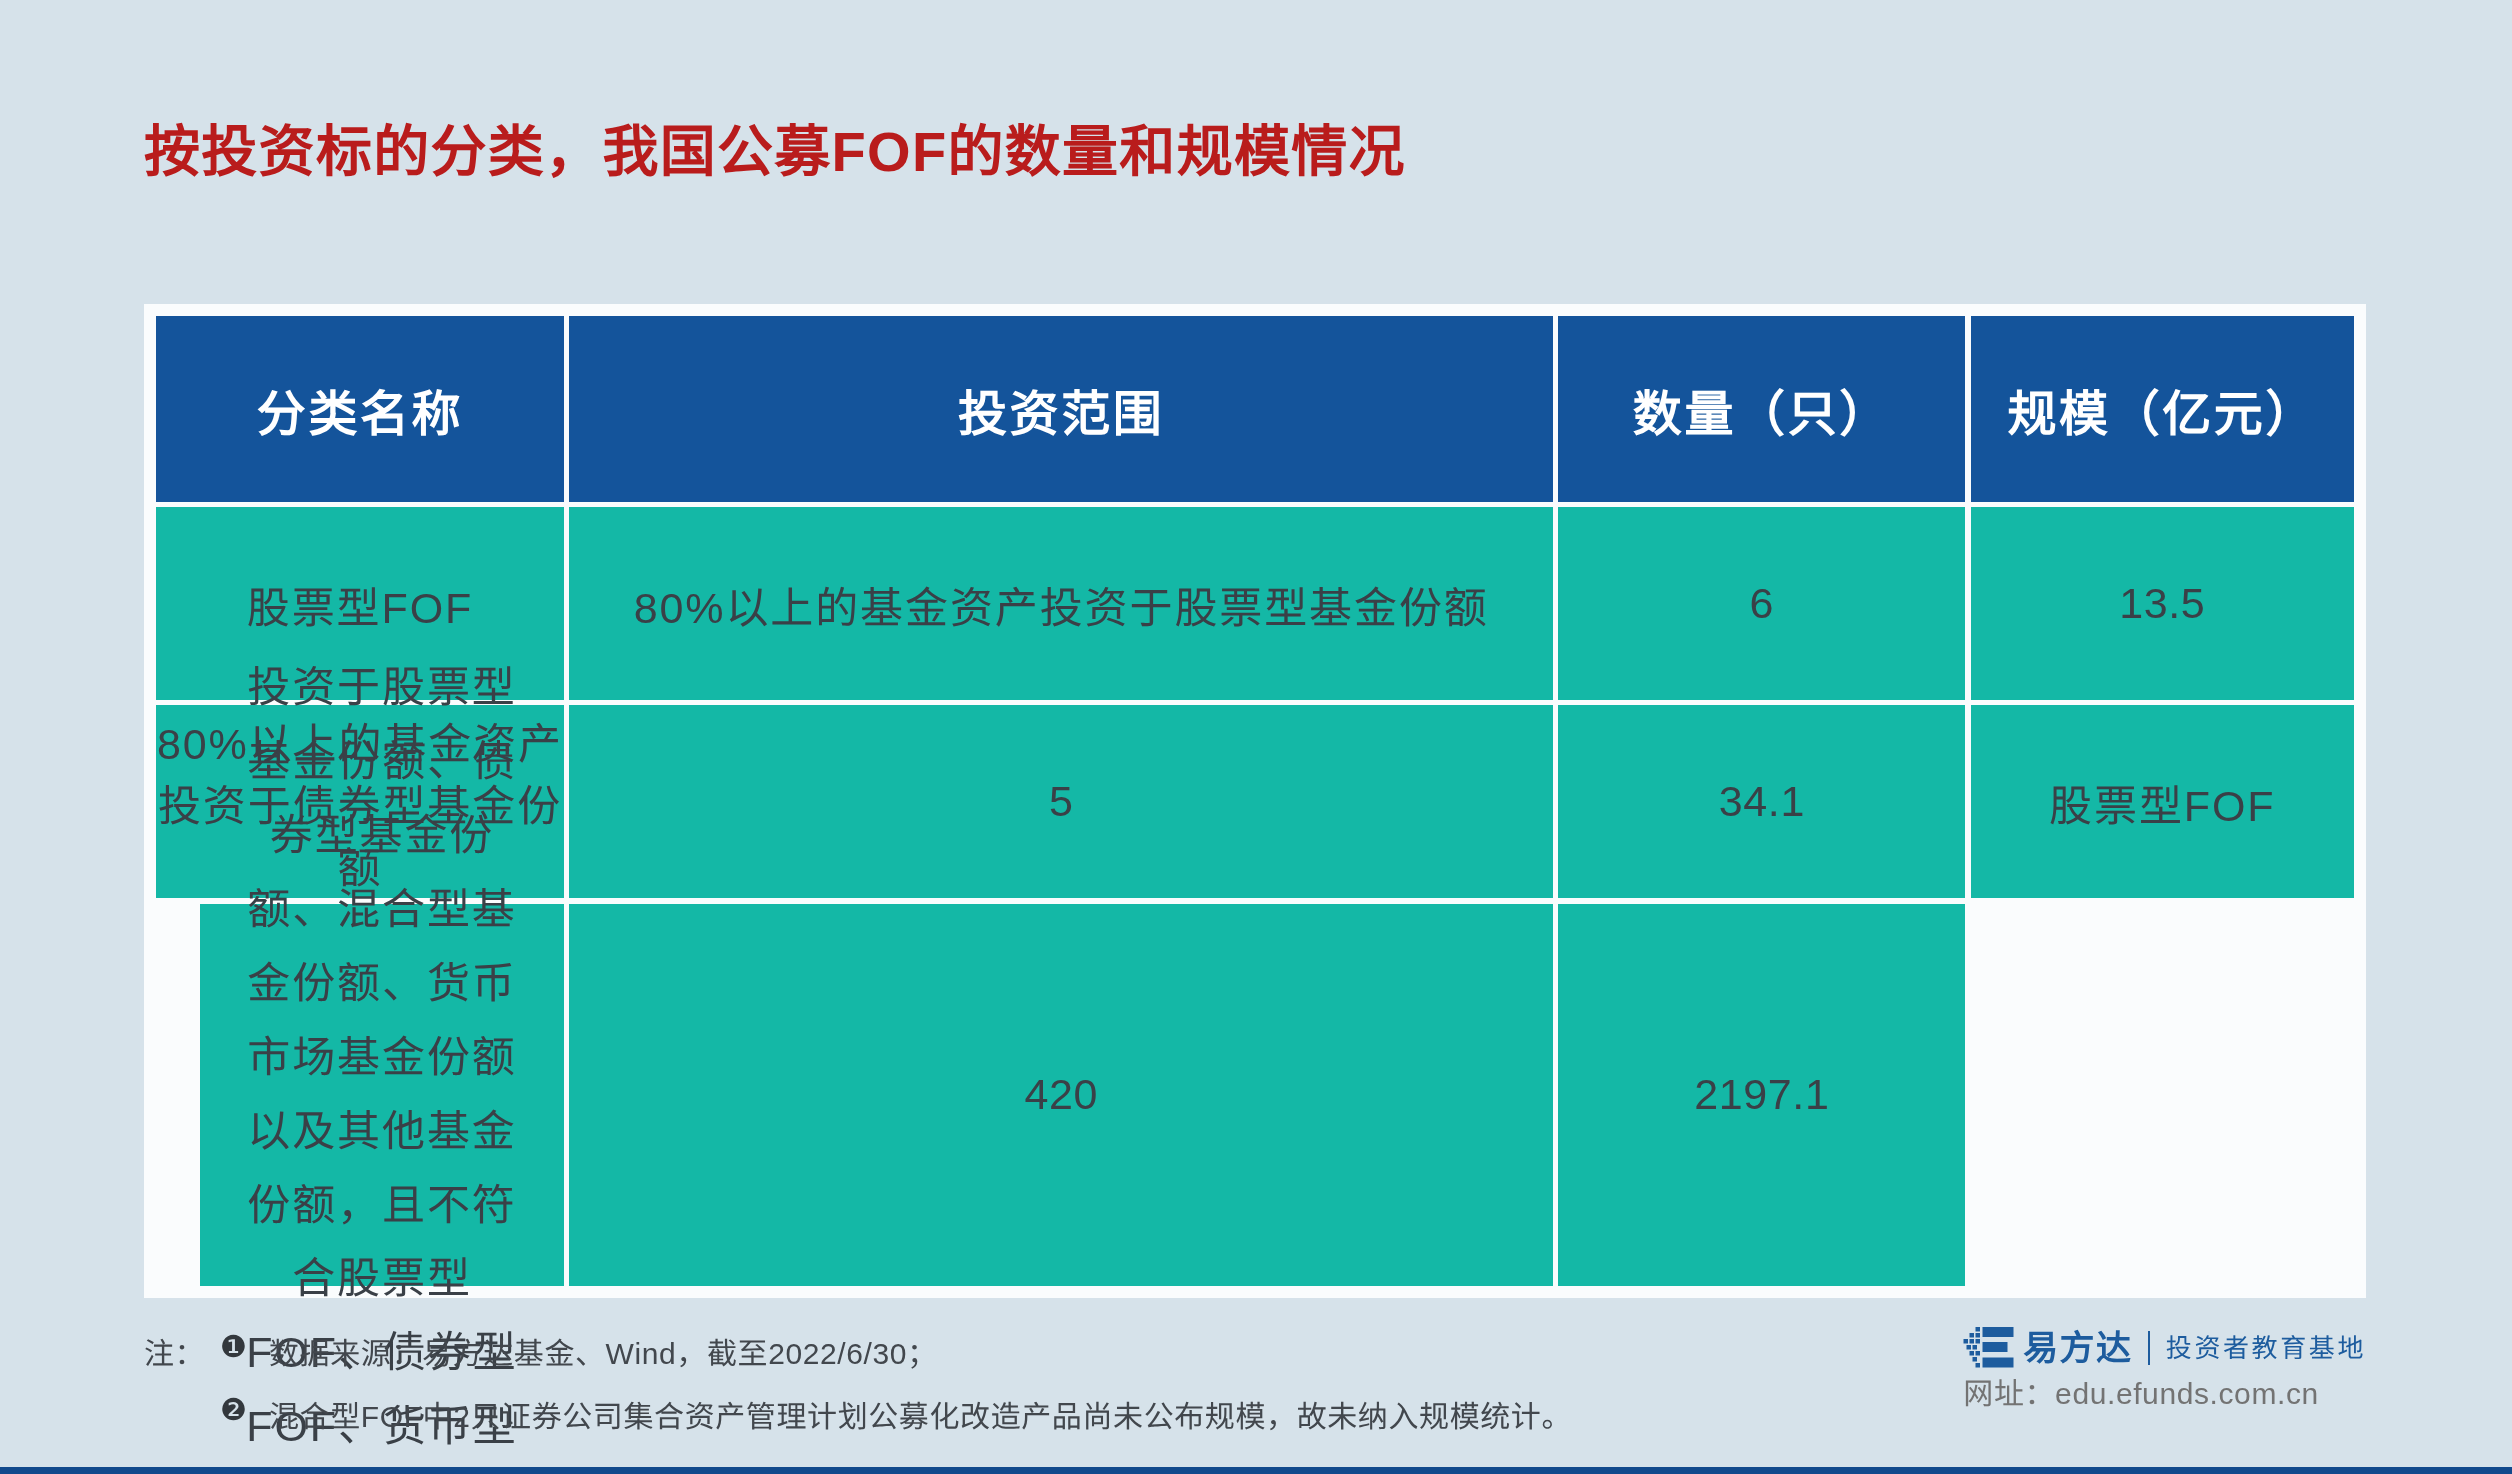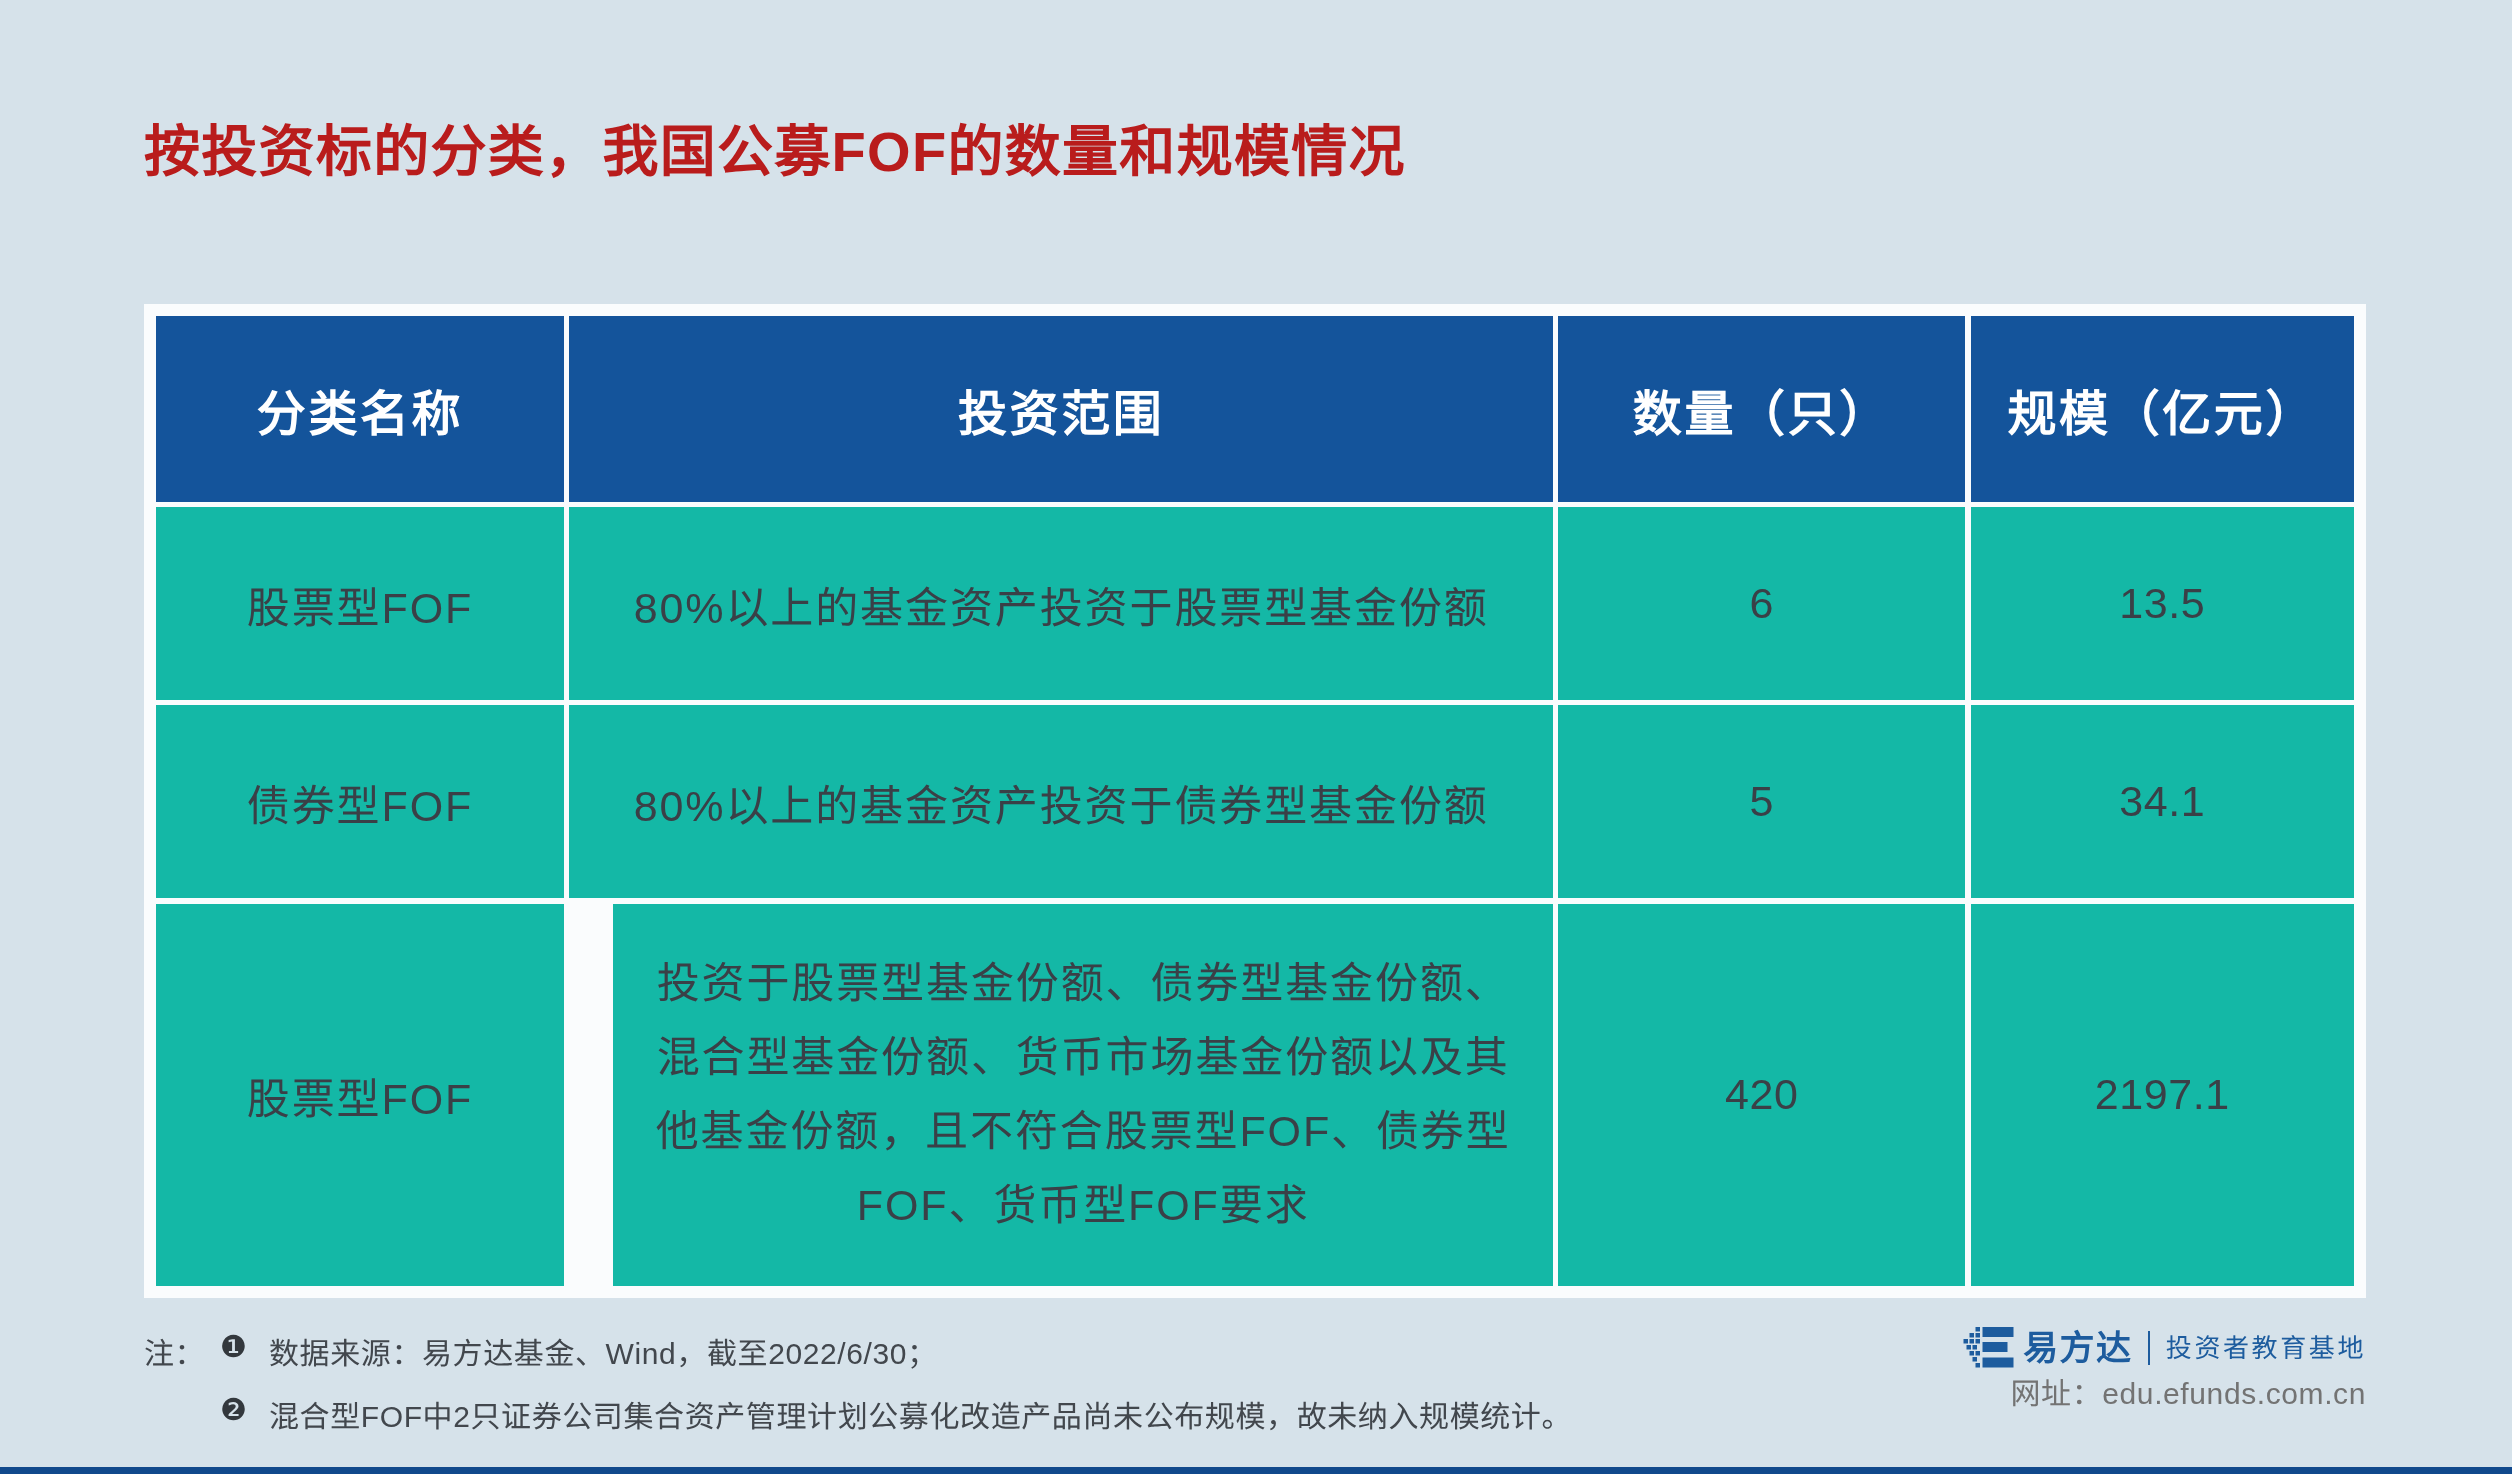--- a/index.html
+++ b/index.html
@@ -95,21 +95,20 @@
     flex:1;
     white-space:nowrap;
   }
 
   
   .brand-block{
     position:absolute;
     right:146px;top:1326px;
     display:flex;
     flex-direction:column;
-    align-items:flex-end;
     gap:10.4px;
   }
   .brand-line{
     display:flex;
     align-items:center;
     gap:9px;
   }
   .brand-logo-icon{
     width:51px;height:43px;
     display:block;
@@ -157,21 +156,20 @@
   <div class="cell th">分类名称</div>
   <div class="cell th">投资范围</div>
   <div class="cell th">数量（只）</div>
   <div class="cell th">规模（亿元）</div>
 
   <div class="cell td">股票型FOF</div>
   <div class="cell td">80%以上的基金资产投资于股票型基金份额</div>
   <div class="cell td num">6</div>
   <div class="cell td num">13.5</div>
 
-  <div class="cell td">债券型FOF</div>
   <div class="cell td">80%以上的基金资产投资于债券型基金份额</div>
   <div class="cell td num">5</div>
   <div class="cell td num">34.1</div>
 
   <div class="cell td">股票型FOF</div>
   <div class="cell td desc-long">投资于股票型基金份额、债券型基金份额、混合型基金份额、货币市场基金份额以及其他基金份额，且不符合股票型FOF、债券型FOF、货币型FOF要求</div>
   <div class="cell td num">420</div>
   <div class="cell td num">2197.1</div>
 
 </div>

